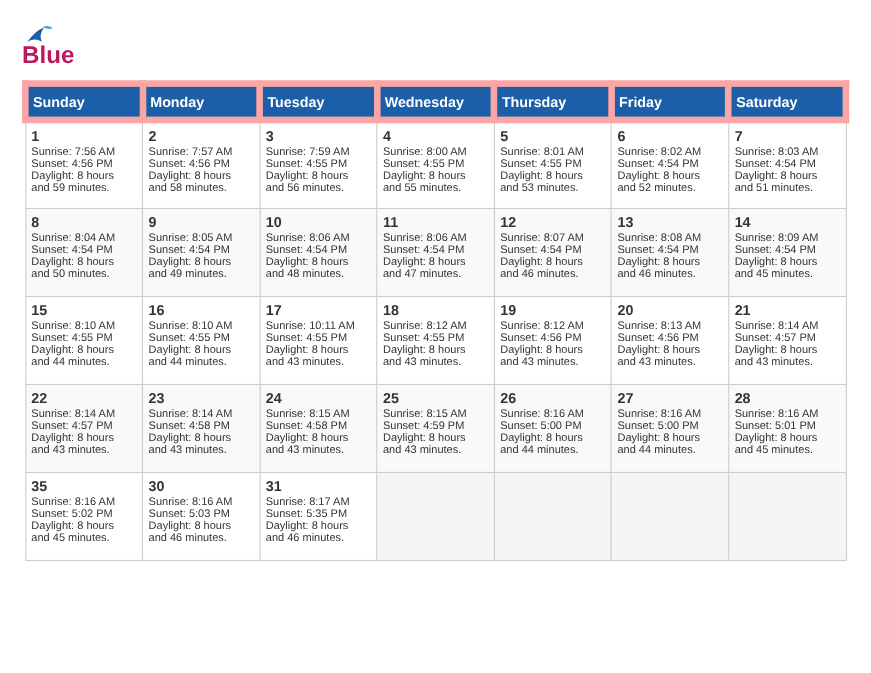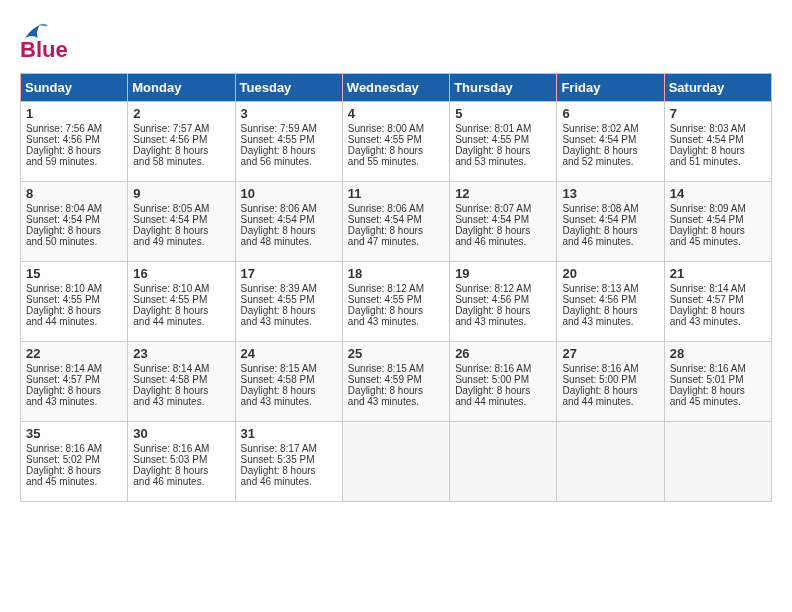--- a/index.html
+++ b/index.html
@@ -37,21 +37,21 @@
       width: 100%;
       border-collapse: collapse;
     }
     th {
       background-color: #1a5fa8;
       color: #fff;
       font-size: 13px;
       font-weight: bold;
       padding: 6px 4px;
       text-align: left;
-      border: 1px solid #fca5a5;
+      border: 6px solid #fca5a5;
     }
     td {
       border: 1px solid #ccc;
       vertical-align: top;
       padding: 4px 5px;
       font-size: 10px;
       color: #333;
       width: 14.28%;
       height: 80px;
     }
@@ -215,21 +215,21 @@
         </td>
         <td>
           <span class="day-num">16</span>
           <div>Sunrise: 8:10 AM</div>
           <div>Sunset: 4:55 PM</div>
           <div>Daylight: 8 hours</div>
           <div>and 44 minutes.</div>
         </td>
         <td>
           <span class="day-num">17</span>
-          <div>Sunrise: 8:39 AM</div>
+          <div>Sunrise: 10:11 AM</div>
           <div>Sunset: 4:55 PM</div>
           <div>Daylight: 8 hours</div>
           <div>and 43 minutes.</div>
         </td>
         <td>
           <span class="day-num">18</span>
           <div>Sunrise: 8:12 AM</div>
           <div>Sunset: 4:55 PM</div>
           <div>Daylight: 8 hours</div>
           <div>and 43 minutes.</div>

